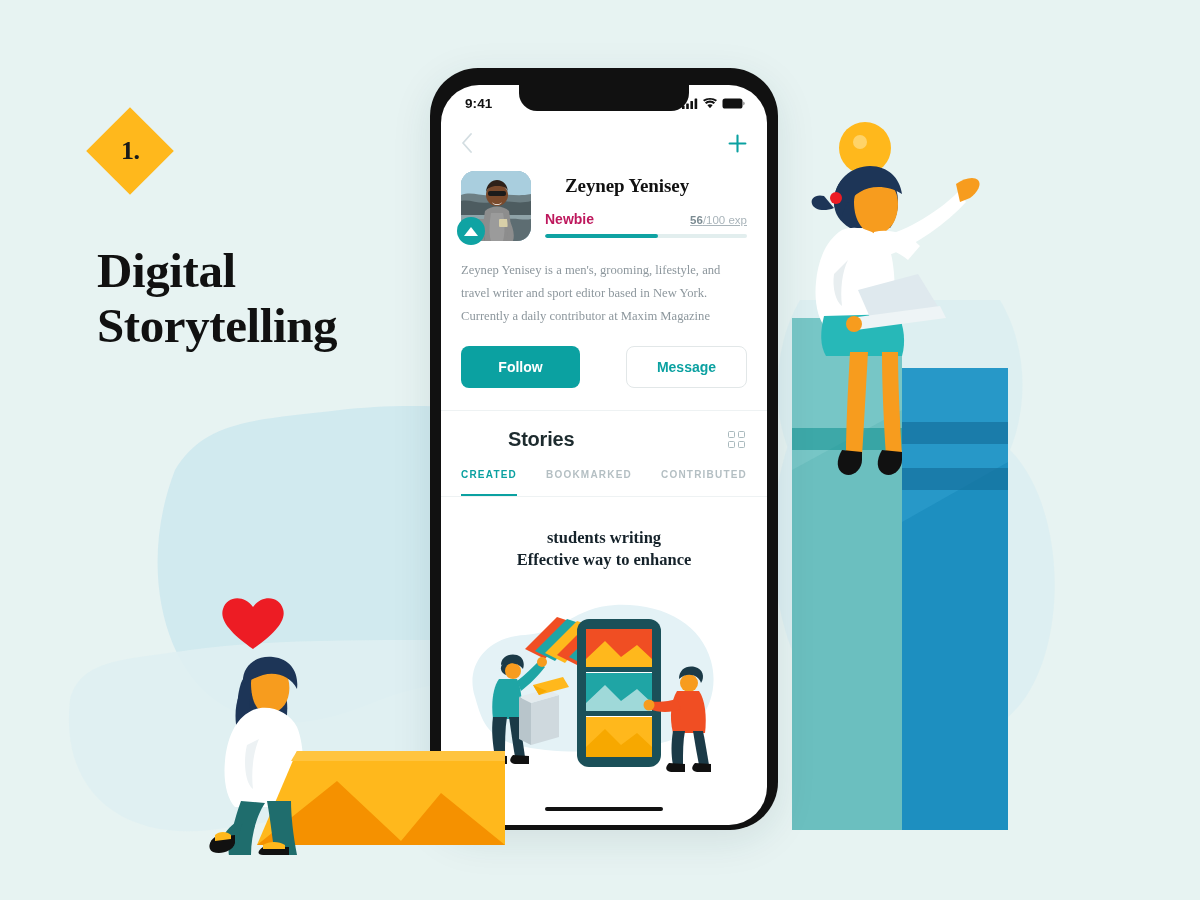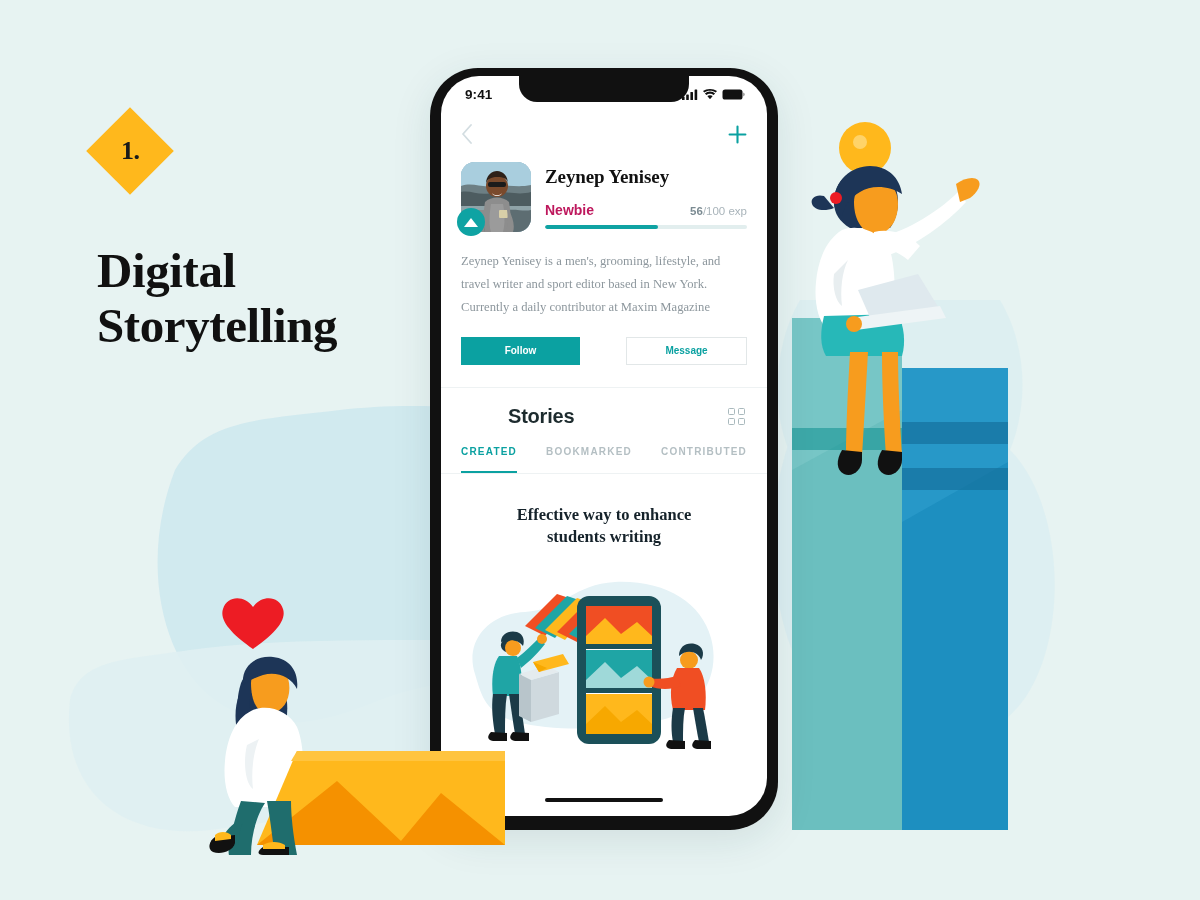--- a/index.html
+++ b/index.html
@@ -57,21 +57,21 @@
     top: 68px;
     width: 348px;
     height: 762px;
     background: #111111;
     border-radius: 48px;
     z-index: 20;
     box-shadow: 0 10px 40px rgba(20,60,70,0.10);
   }
   .phone-screen {
     position: absolute;
-    left: 11px; top: 8px;
+    left: 11px; top: 17px;
     width: 326px; height: 740px;
     background: #ffffff;
     border-radius: 38px;
     overflow: hidden;
   }
   .notch {
     position: absolute;
     left: 50%; transform: translateX(-50%);
     top: 0;
     width: 170px; height: 26px;
@@ -137,32 +137,33 @@
     border-right: 7px solid transparent;
     border-bottom: 9px solid #ffffff;
   }
   .profile-meta { flex: 1; padding-top: 4px; }
   .profile-name {
     font-family: "Liberation Serif", serif;
     font-weight: 700;
     font-size: 19px;
     color: #111;
     letter-spacing: -0.1px;
+    margin-left: 20px;
   }
   .rank-row {
     display: flex; align-items: baseline;
     justify-content: space-between;
     margin-top: 14px;
   }
   .rank-label {
     color: #be185d;
     font-weight: 700;
     font-size: 14px;
   }
-  .exp-text { font-size: 11.5px; color: #a9b4ba; }
+  .exp-text { font-size: 11.5px; color: #a9b4ba; text-decoration: underline; }
   .exp-text b { color: #7b8b92; font-weight: 700; }
   .progress-track {
     margin-top: 7px;
     height: 4px;
     border-radius: 3px;
     background: #e2eeee;
     overflow: hidden;
   }
   .progress-fill {
     height: 100%;
@@ -178,24 +179,24 @@
     font-family: Liberation Serif, serif;
   }
 
   .action-row {
     display: flex;
     gap: 22px;
     padding: 18px 20px 0 20px;
   }
   .btn {
     flex: 1;
-    height: 28px;
-    border-radius: 0;
+    height: 42px;
+    border-radius: 8px;
     display: flex; align-items: center; justify-content: center;
-    font-size: 10px;
+    font-size: 14px;
     font-weight: 700;
     cursor: pointer;
   }
   .btn-follow { background: #0ba1a1; color: #fff; }
   .btn-message {
     background: #fff;
     color: #0ba1a1;
     border: 1px solid #e2e7e8;
     margin-left: 24px;
   }
@@ -437,22 +438,22 @@
 
     <div class="tabs">
       <div class="tab active">CREATED</div>
       <div class="tab">BOOKMARKED</div>
       <div class="tab">CONTRIBUTED</div>
     </div>
     <div class="tabs-rule"></div>
 
     <div class="story-card">
       <div class="story-title">
+        <div>students writing</div>
         <div>Effective way to enhance</div>
-        <div>students writing</div>
       </div>
       <div class="story-illo">
         <svg width="278" height="200" viewBox="0 0 278 200">
 
           <path d="M10 120 C 0 90 20 60 60 58 C 96 56 110 30 150 28 C 200 26 236 48 246 84 C 256 120 236 158 196 166 C 150 176 90 178 52 168 C 20 160 16 140 10 120 Z" fill="#e4f2f6"></path>
 
           <path d="M60 72 L92 40 L110 46 L80 82 Z" fill="#f04e23"></path>
           <path d="M70 74 L102 42 L120 48 L90 84 Z" fill="#1fa5a5"></path>
           <path d="M80 76 L112 44 L130 50 L100 86 Z" fill="#ffb81c"></path>
           <path d="M92 78 L124 46 L142 52 L112 88 Z" fill="#f04e23"></path>

